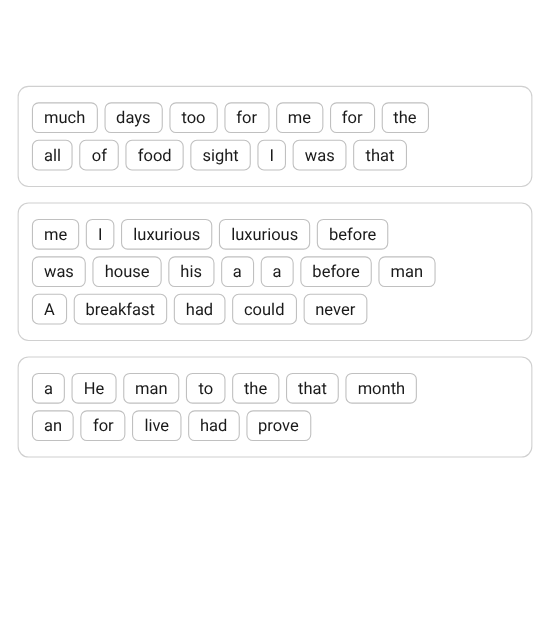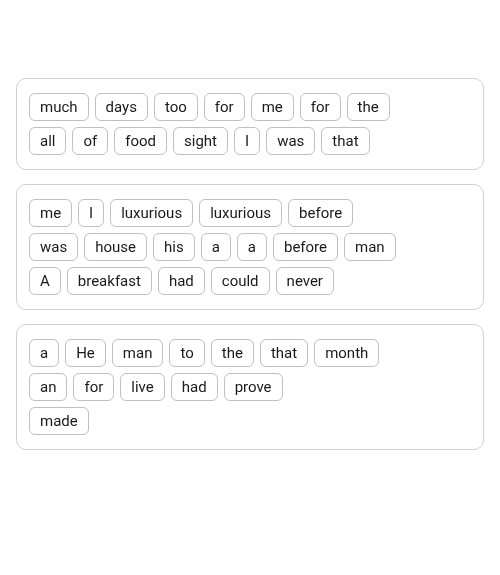--- a/index.html
+++ b/index.html
@@ -127,17 +127,14 @@
         <span class="word-chip">that</span>
         <span class="word-chip">month</span>
       </div>
       <div class="word-row">
         <span class="word-chip">an</span>
         <span class="word-chip">for</span>
         <span class="word-chip">live</span>
         <span class="word-chip">had</span>
         <span class="word-chip">prove</span>
       </div>
-      <div class="word-row">
-        <span class="word-chip">made</span>
-      </div>
     </div>
   </div>
 
 </body></html>

